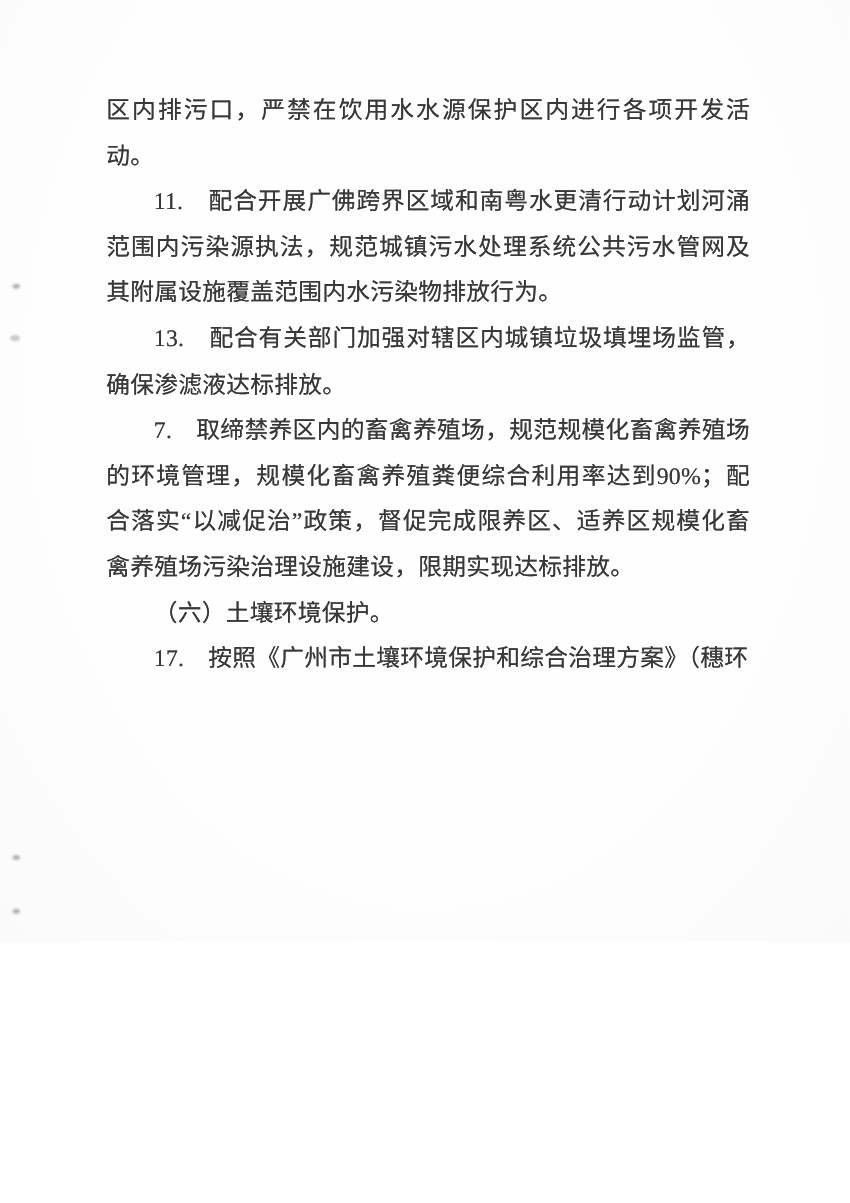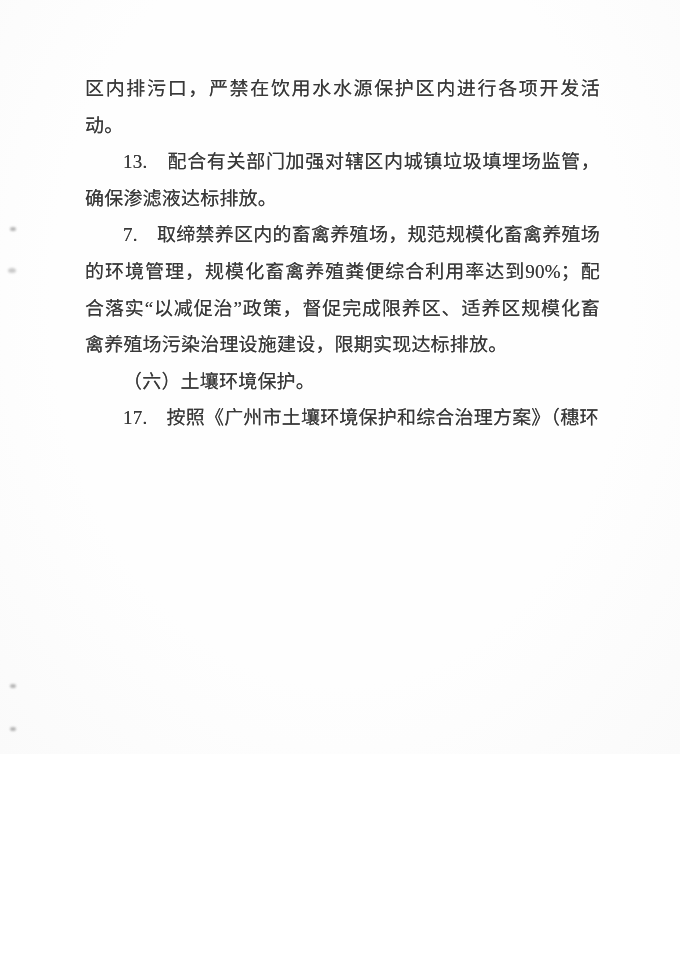--- a/index.html
+++ b/index.html
@@ -60,20 +60,21 @@
   .speck.s3 { left: 10px; top: 684px; width: 6px; height: 4px; }
   .speck.s4 { left: 10px; top: 727px; width: 6px; height: 4px; }
 </style>
 </head>
 <body>
 
 <div class="page">
 
   <main class="text-block">
     <p class="no-indent">区内排污口，严禁在饮用水水源保护区内进行各项开发活动。</p>
+    <p>11.　配合开展广佛跨界区域和南粤水更清行动计划河涌范围内污染源执法，规范城镇污水处理系统公共污水管网及其附属设施覆盖范围内水污染物排放行为。</p>
     <p>13.　配合有关部门加强对辖区内城镇垃圾填埋场监管，确保渗滤液达标排放。</p>
     <p>7.　取缔禁养区内的畜禽养殖场，规范规模化畜禽养殖场的环境管理，规模化畜禽养殖粪便综合利用率达到90%；配合落实“以减促治”政策，督促完成限养区、适养区规模化畜禽养殖场污染治理设施建设，限期实现达标排放。</p>
     <p>（六）土壤环境保护。</p>
     <p>17.　按照《广州市土壤环境保护和综合治理方案》（穗环</p>
   </main>
 
   <div class="page-number">— 63 —</div>
 
   <span class="speck s1"></span>
   <span class="speck s2"></span>

